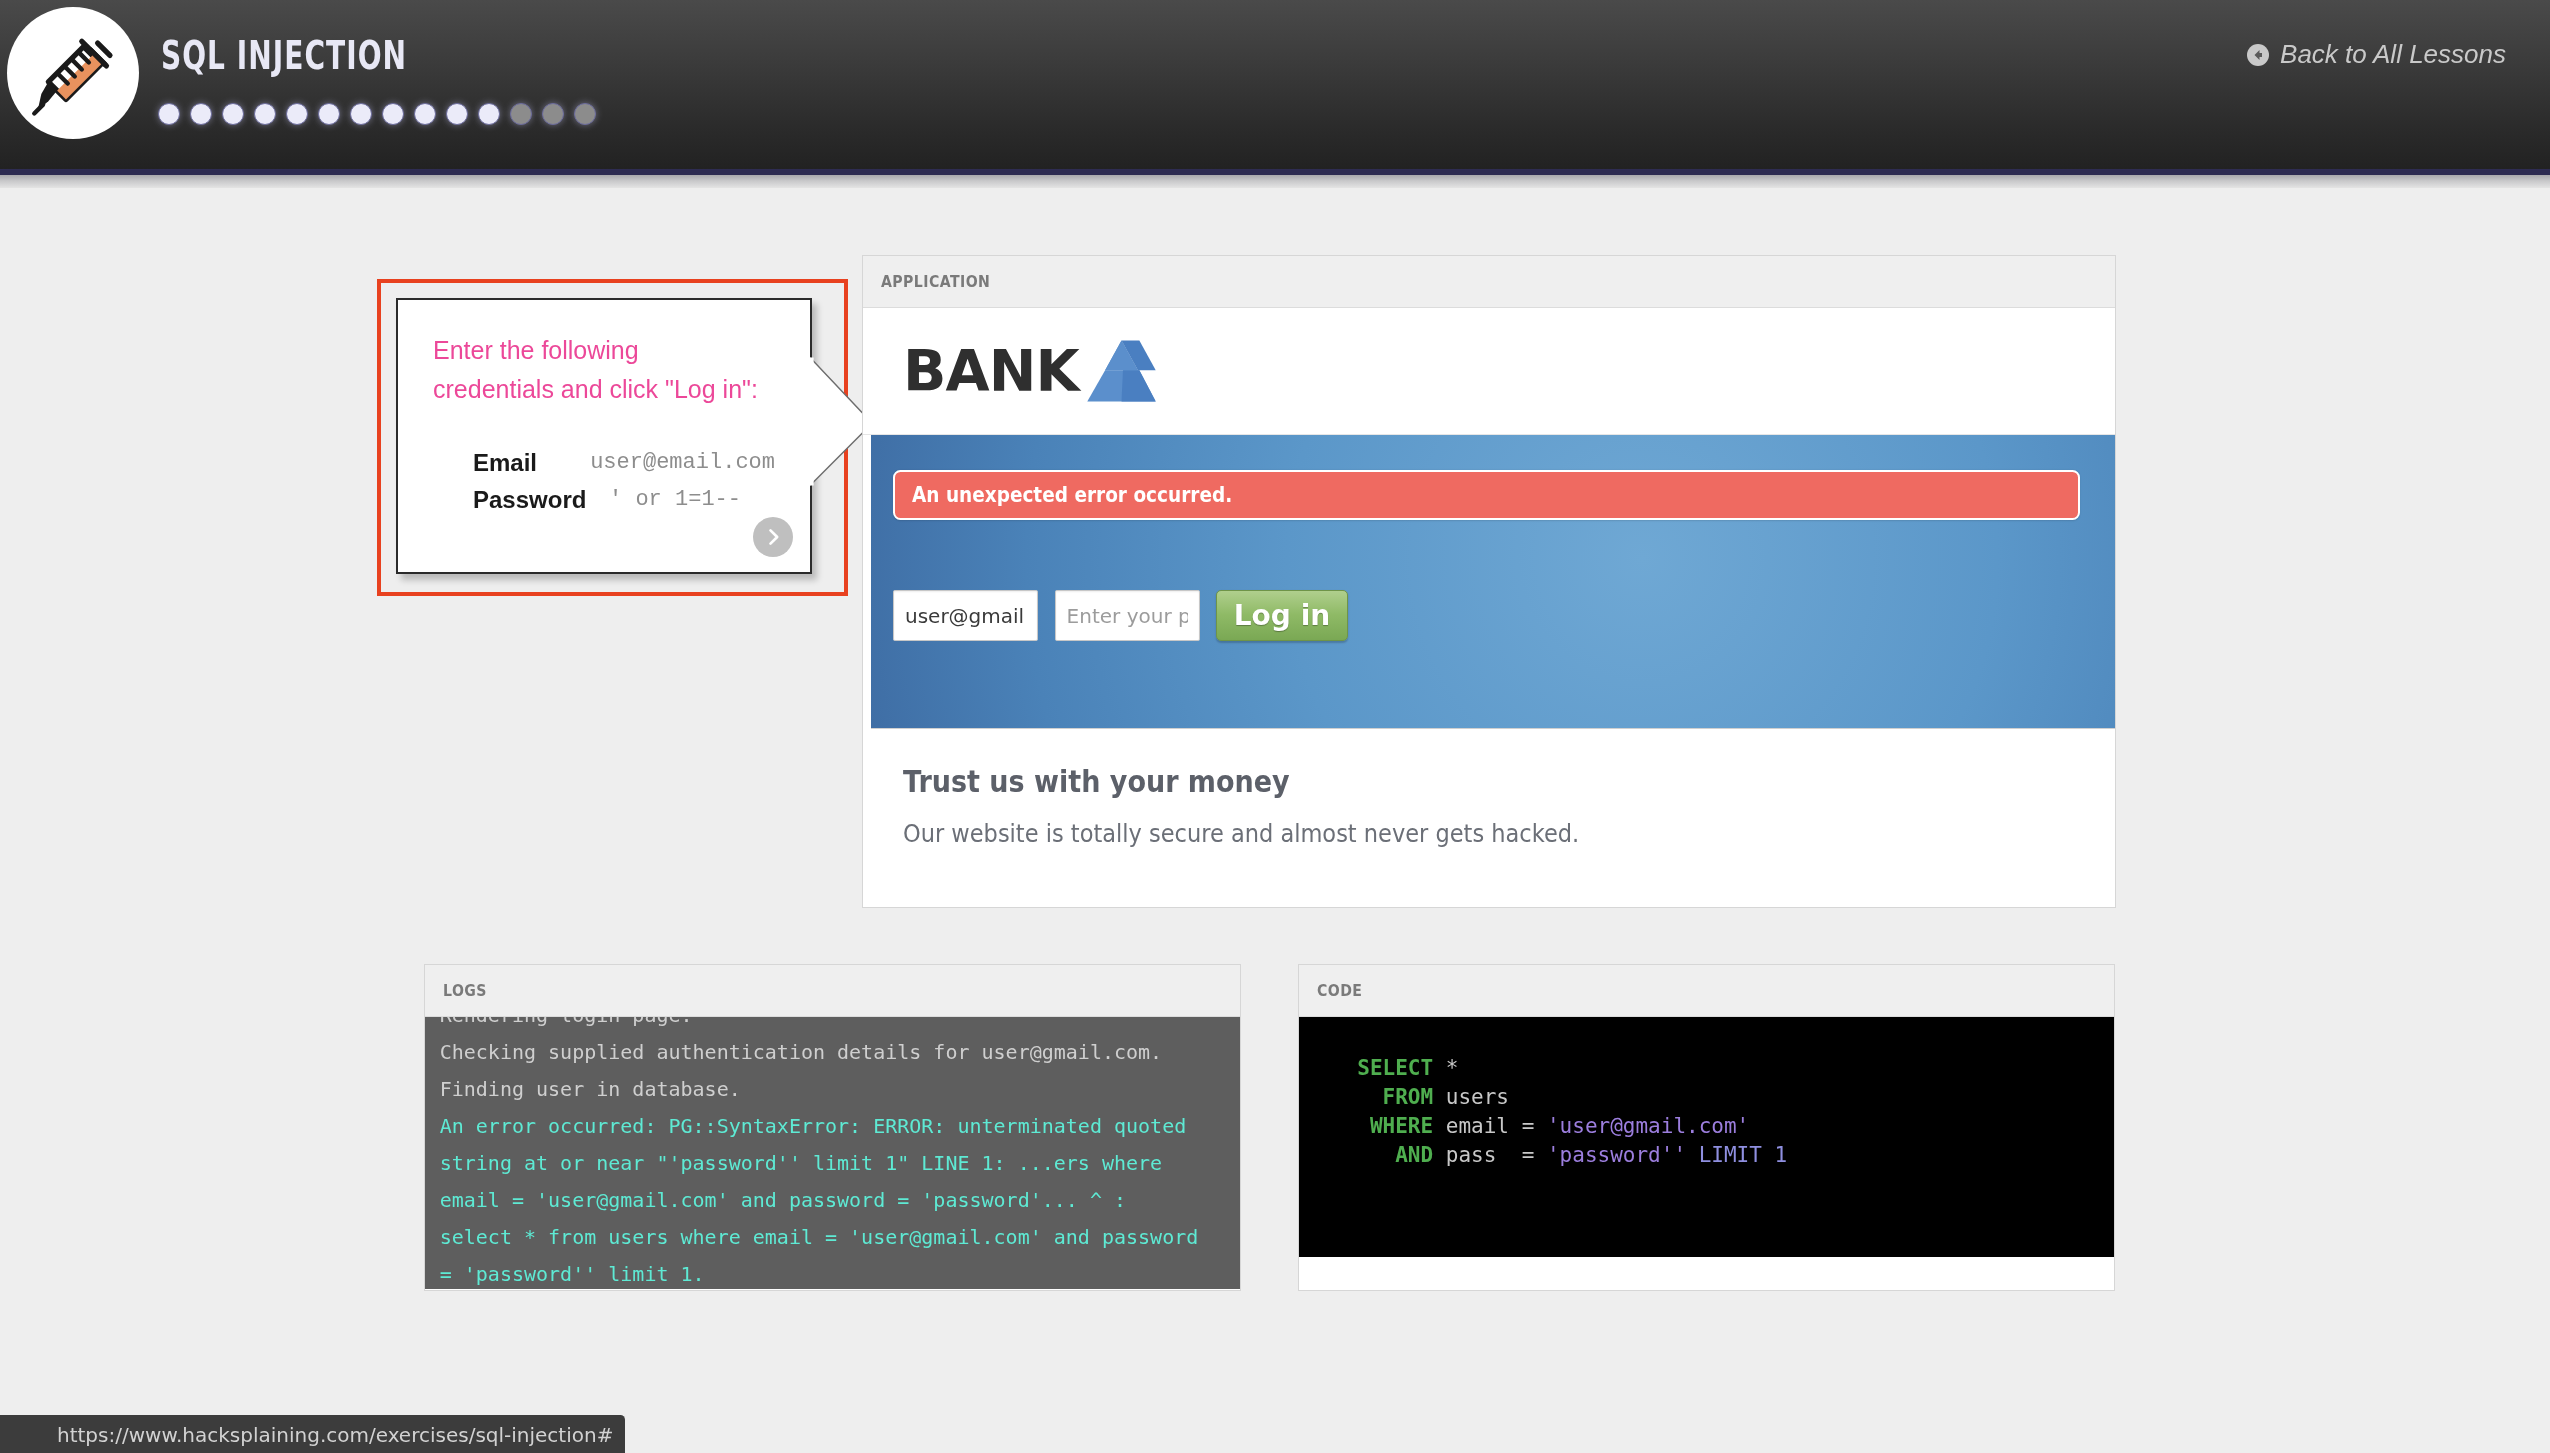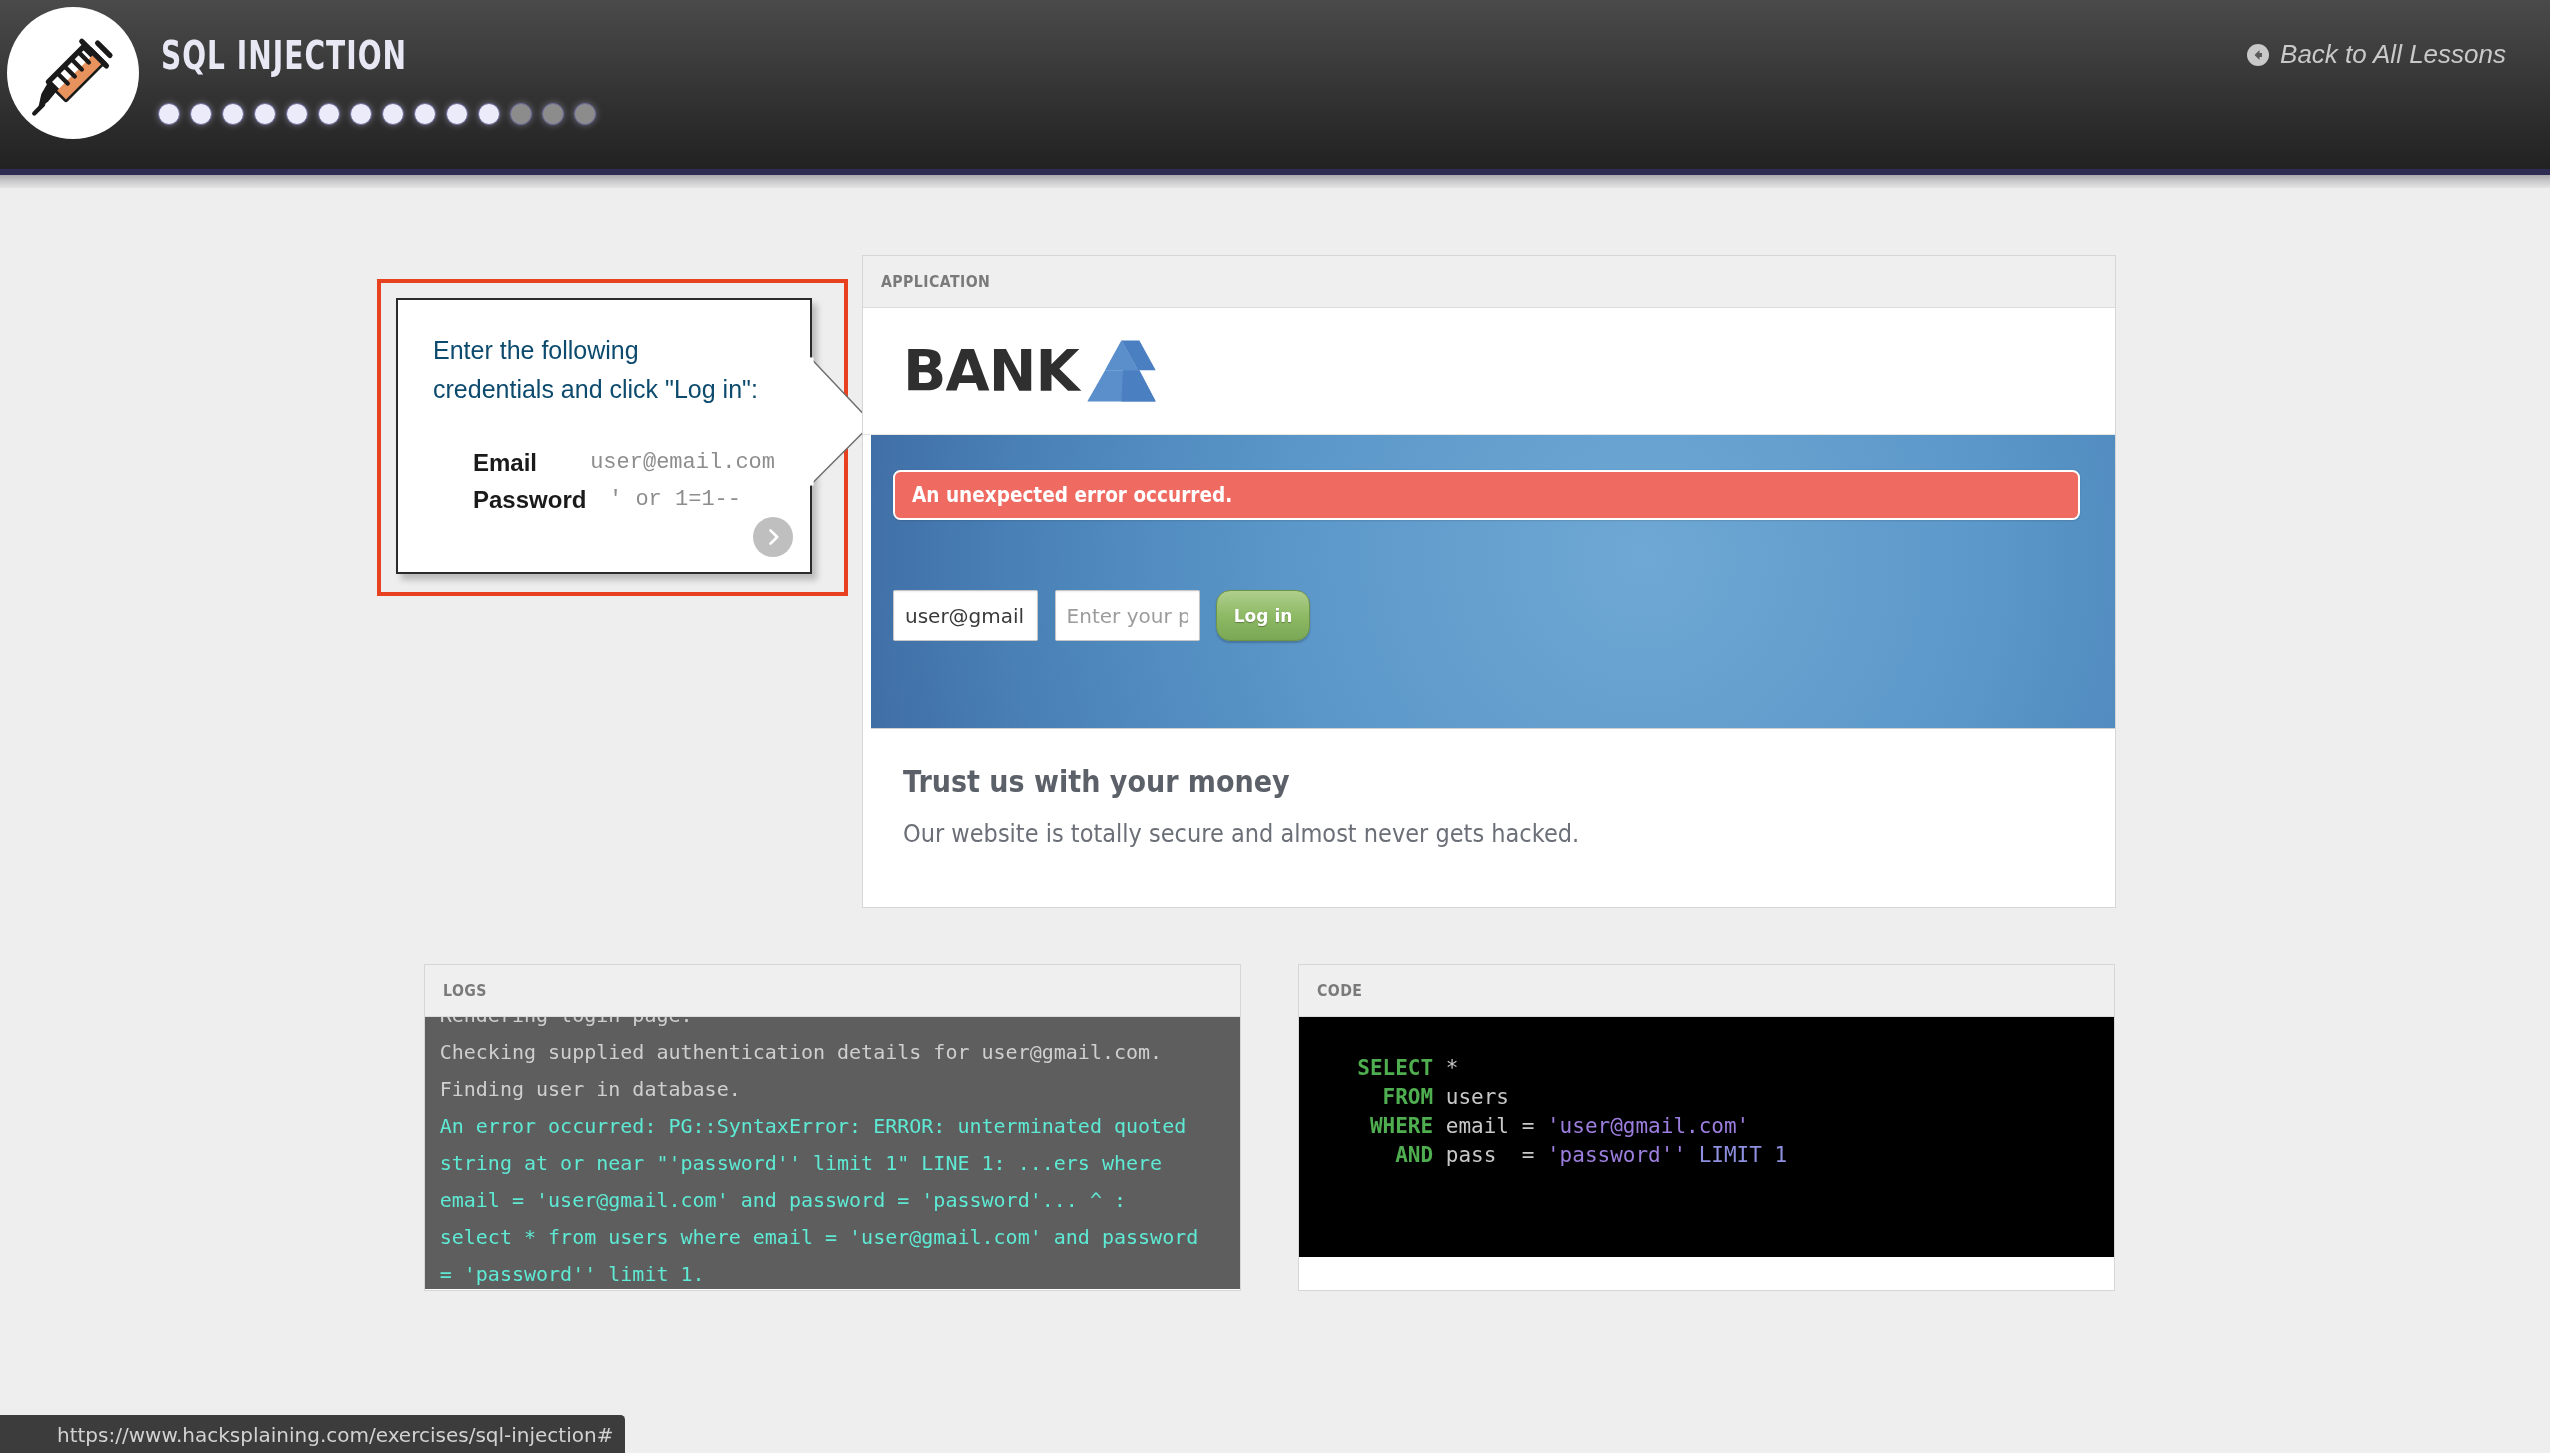--- a/index.html
+++ b/index.html
@@ -67,21 +67,21 @@
     position: absolute; left: 377px; top: 279px; width: 471px; height: 317px;
     border: 4.6px solid #e8411f; background: #eeeeee;
   }
   #tooltip {
     position: absolute; left: 396px; top: 298px; width: 416px; height: 276px;
     background: #ffffff; border: 2.8px solid #2b2b2b;
     box-shadow: 4.6px 5.5px 6.4px rgba(0,0,0,0.22);
     padding: 31px 35px 0 35px;
   }
   #tooltip-text {
-    font-size: 25px; line-height: 39px; color: #0c4a6e;
+    font-size: 25px; line-height: 39px; color: #ec4899;
     width: 331px;
   }
   #tooltip-creds {
     margin-top: 35px; font-size: 23px; line-height: 37px;
   }
   .cred-row { display: flex; align-items: flex-end; margin-left: 40px; }
   .cred-label { width: 136px; font-weight: bold; color: #1a1a1a; font-size: 24px; }
   .cred-value { font-family: Liberation Mono, monospace; color: #8d8d8d; font-size: 22px; }
   #tooltip-next {
     position: absolute; right: 16.6px; bottom: 14.7px;
@@ -151,23 +151,23 @@
     font-family: "DejaVu Sans", sans-serif; font-size: 20px;
     padding: 0 11px; color: #3a3a3a;
     box-shadow: inset 0 0.9px 1.8px rgba(0,0,0,0.07);
   }
   .login-input::placeholder { color: #9c9c9c; }
   #email-input { width: 145px; }
   #password-input { width: 145px; }
   #login-button {
     height: 51px; padding: 0 16.6px;
     background: linear-gradient(to bottom, #b0cf8d 0%, #8fba66 48%, #7aa854 100%);
-    border: 1.8px solid #6f9448; border-radius: 14px;
-    font-family: "DejaVu Sans", sans-serif; font-weight: bold;
-    font-size: 17px; color: #ffffff;
+    border: 1.8px solid #6f9448; border-radius: 5px;
+    font-family: "DejaVu Sans", sans-serif; font-weight: bold;
+    font-size: 28px; color: #ffffff;
     text-shadow: 0 0.9px 0.9px rgba(0,0,0,0.3);
     box-shadow: 0 1.8px 1.8px rgba(0,0,0,0.2);
     cursor: pointer;
   }
 
   #blurb {
     padding: 35px 0 0 40px;
   }
   #blurb-title {
     font-family: "DejaVu Sans", sans-serif; font-weight: bold;

